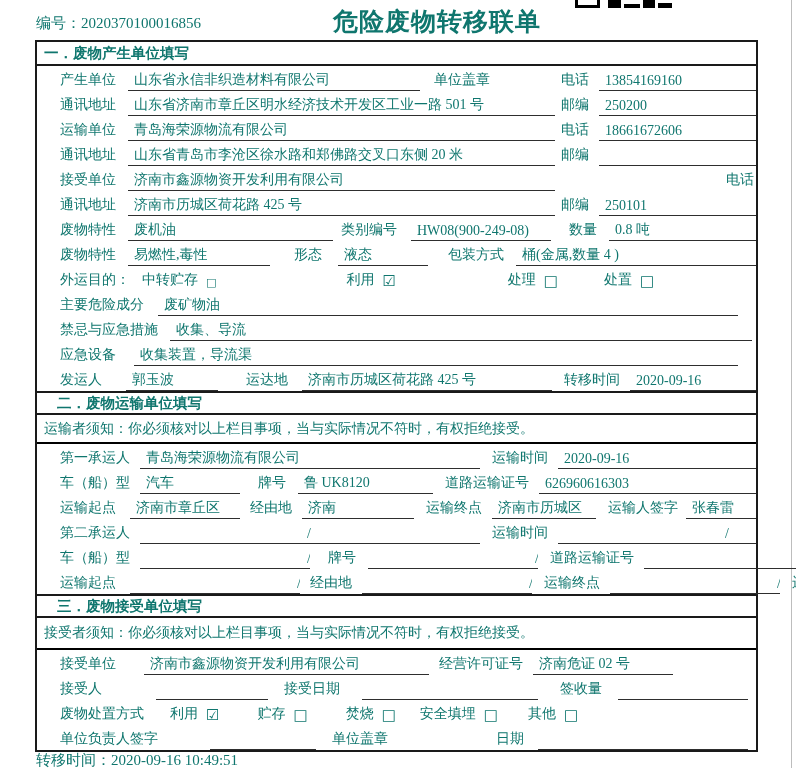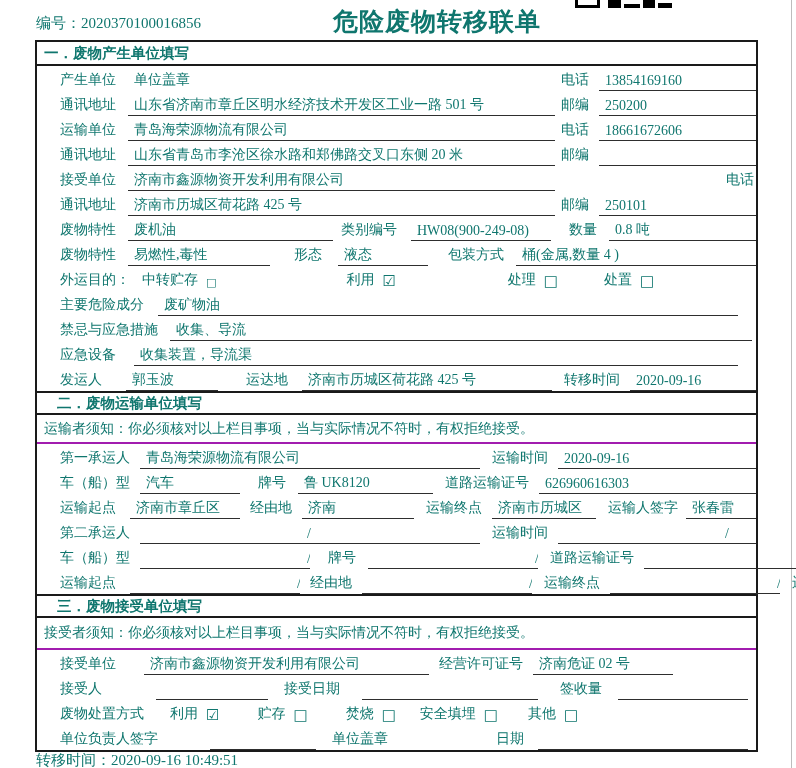--- a/index.html
+++ b/index.html
@@ -26,21 +26,21 @@
   .edge-line { position:absolute; left:791px; top:0; width:1px; height:768px; background:#bdbdbd; }
 
   .form { position:absolute; left:35px; top:40px; width:723px; border:2px solid #1a1a1a; background:#fff; }
   .sechead {
     height:24px; display:flex; align-items:center; padding-left:7px;
     font-family:"Liberation Sans","DejaVu Sans",sans-serif; font-weight:700; font-size:14.5px;
     border-bottom:2px solid #1a1a1a; white-space:nowrap;
   }
   .sechead.mid { border-top:2px solid #1a1a1a;padding-left:20px; }
   .notice { height:29px; display:flex; align-items:center; padding-left:7px;
-            border-bottom:2px solid #a21caf; white-space:nowrap; }
+            border-bottom:2px solid #000000; white-space:nowrap; }
   .row { display:flex; align-items:flex-end; height:25px; padding-left:23px; }
   .lab { white-space:nowrap; padding-bottom:2px; flex:0 0 auto; }
   .u   { border-bottom:1px solid #2e2e2e; padding:0 3px 1px 6px; white-space:nowrap;
          overflow:hidden; flex:0 0 auto; }
   .fill{ flex:1 1 auto; min-width:0; }
   .sp  { flex:1 1 auto; }
   .sl  { padding-left:24%; }
   .box { font-family:"DejaVu Sans",sans-serif; font-size:15px; line-height:1;
          padding-bottom:2px; flex:0 0 auto; }
   .box-sm { font-size:11px; padding-bottom:3px; }
@@ -64,20 +64,21 @@
   </div>
 
   <div class="edge-line"></div>
 
   <div class="form">
 
     <div class="sechead">一．废物产生单位填写</div>
 
     <div class="row">
       <span class="lab" style="width:60px">产生单位</span>
+      <span class="u" style="width:292px;margin-left:8px">山东省永信非织造材料有限公司</span>
       <span class="lab" style="margin-left:14px">单位盖章</span>
       <span class="sp"></span>
       <span class="lab" style="width:30px">电话</span>
       <span class="u" style="width:157px;margin-left:8px">13854169160</span>
     </div>
 
     <div class="row">
       <span class="lab" style="width:60px">通讯地址</span>
       <span class="u" style="width:427px;margin-left:8px">山东省济南市章丘区明水经济技术开发区工业一路 501 号</span>
       <span class="sp"></span>

